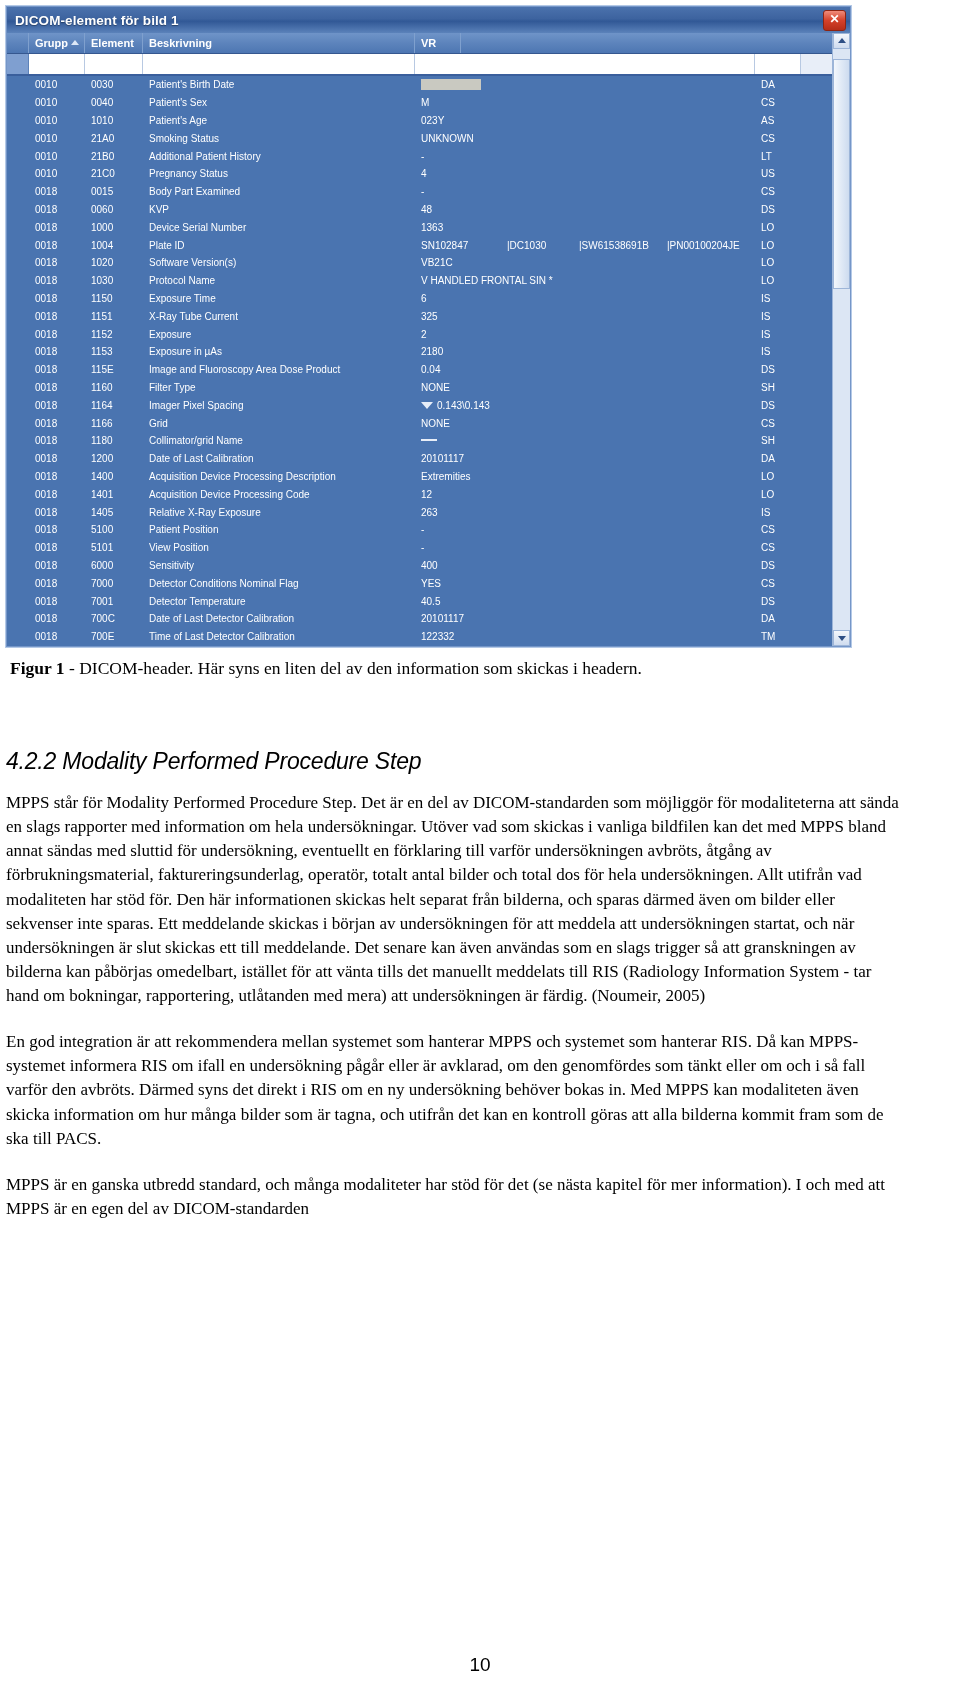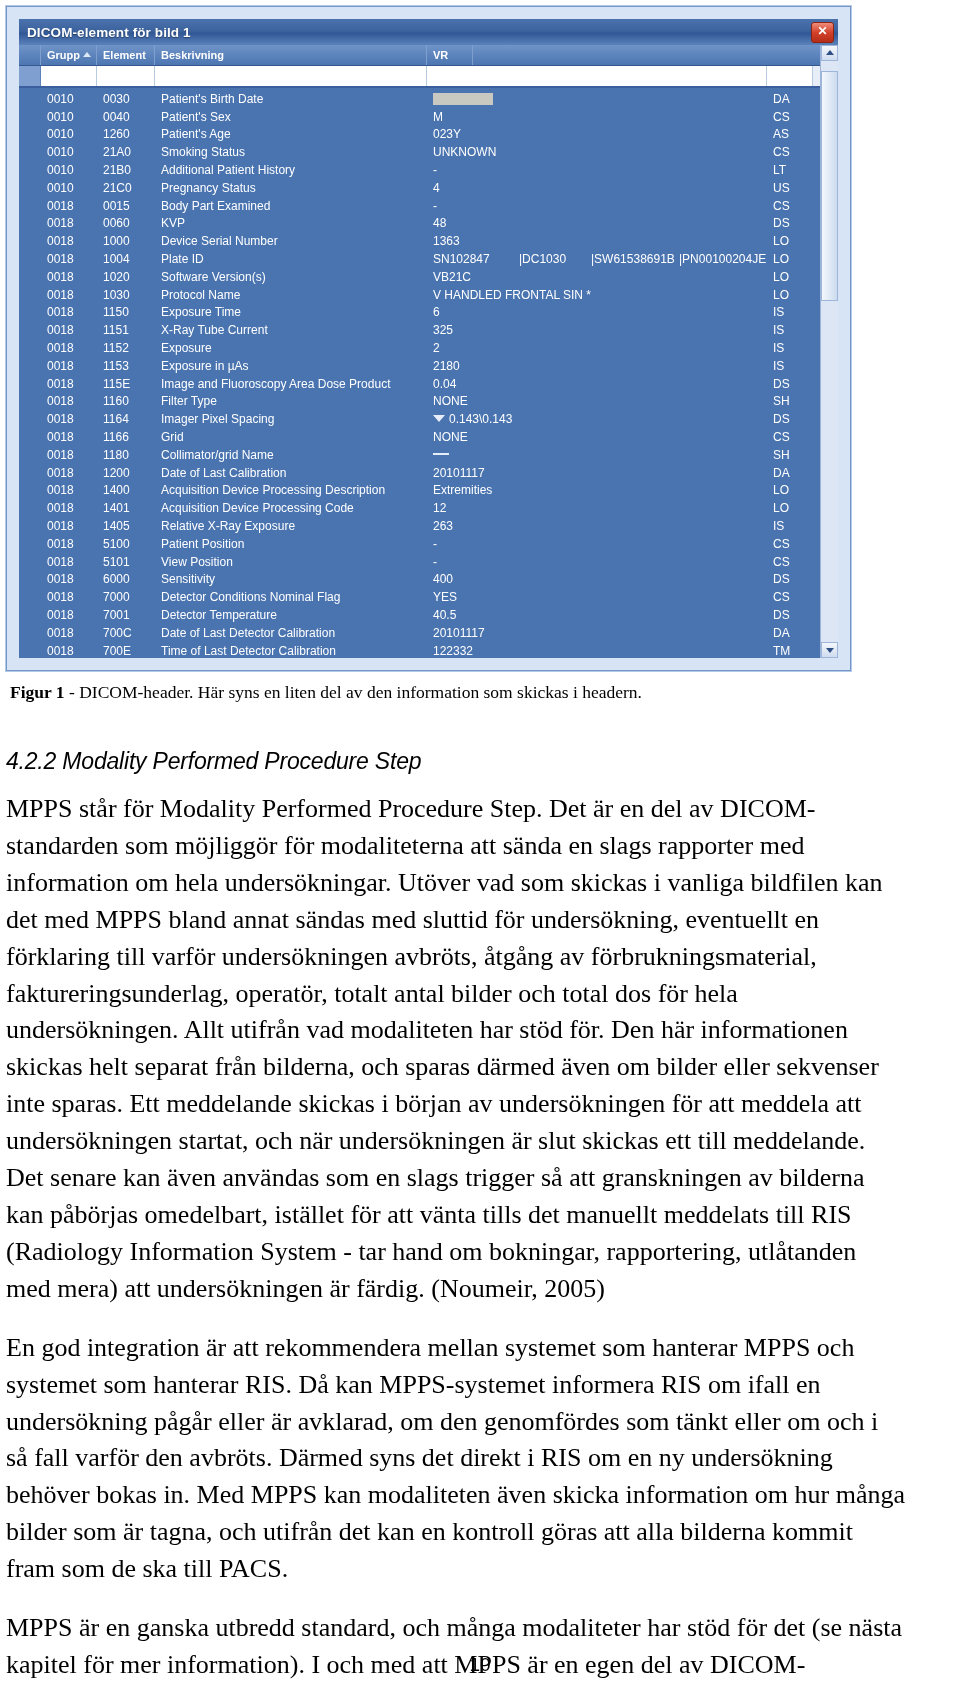--- a/index.html
+++ b/index.html
@@ -20,21 +20,21 @@
   .figure-wrap {
     position: absolute;
     left: 6px;
     top: 6px;
     width: 845px;
   }
   .dicom-window {
     border: 1px solid #7596c8;
     background: #d7e4f5;
     box-shadow: 0 0 0 1px #b4c9e6;
-    padding: 12px;
+    padding: 0;
   }
   .title-bar {
     height: 26px;
     background: linear-gradient(to bottom, #4b72ad 0%, #3d639f 45%, #315896 55%, #5b82ba 100%);
     display: flex;
     align-items: center;
     padding: 0 2px 0 8px;
     position: relative;
   }
   .title-bar .title-text {
@@ -124,24 +124,24 @@
     border-right: 1px solid #5d82b9;
   }
 
   
   .rows {
     background: #4a74b0;
   }
   .row {
     display: flex;
     height: 17.8px;
-    align-items: flex-end;
+    align-items: center;
     color: #ffffff;
     font-family: "Liberation Sans", sans-serif;
-    font-size: 12px;
+    font-size: 10px;
     white-space: nowrap;
   }
   .row .c {
     padding-left: 6px;
     overflow: hidden;
     text-overflow: clip;
     box-sizing: border-box;
   }
   .c-gutter { width: 22px; padding-left: 0 !important; }
   .c-group  { width: 56px; }
@@ -242,21 +242,21 @@
   h2.section {
     font-family: Liberation Sans, sans-serif;
     font-style: italic;
     font-size: 23px;
     font-weight: normal;
     margin: 0 0 16px 0;
     letter-spacing: -0.2px;
   }
   p.body {
     font-family: "Liberation Serif", serif;
-    font-size: 26px;
+    font-size: 17px;
     line-height: 1.42;
     margin: 0 0 22px 0;
     text-align: left;
   }
   p.body.tight { margin-bottom: 0; }
 
   .page-number {
     position: absolute;
     left: 0;
     right: 0;
@@ -314,21 +314,21 @@
               <div class="c c-gutter"></div>
               <div class="c c-group">0010</div>
               <div class="c c-elem">0040</div>
               <div class="c c-desc">Patient's Sex</div>
               <div class="c c-value">M</div>
               <div class="c c-vr">CS</div>
             </div>
             <div class="row">
               <div class="c c-gutter"></div>
               <div class="c c-group">0010</div>
-              <div class="c c-elem">1260</div>
+              <div class="c c-elem">1010</div>
               <div class="c c-desc">Patient's Age</div>
               <div class="c c-value">023Y</div>
               <div class="c c-vr">AS</div>
             </div>
             <div class="row">
               <div class="c c-gutter"></div>
               <div class="c c-group">0010</div>
               <div class="c c-elem">21A0</div>
               <div class="c c-desc">Smoking Status</div>
               <div class="c c-value">UNKNOWN</div>

